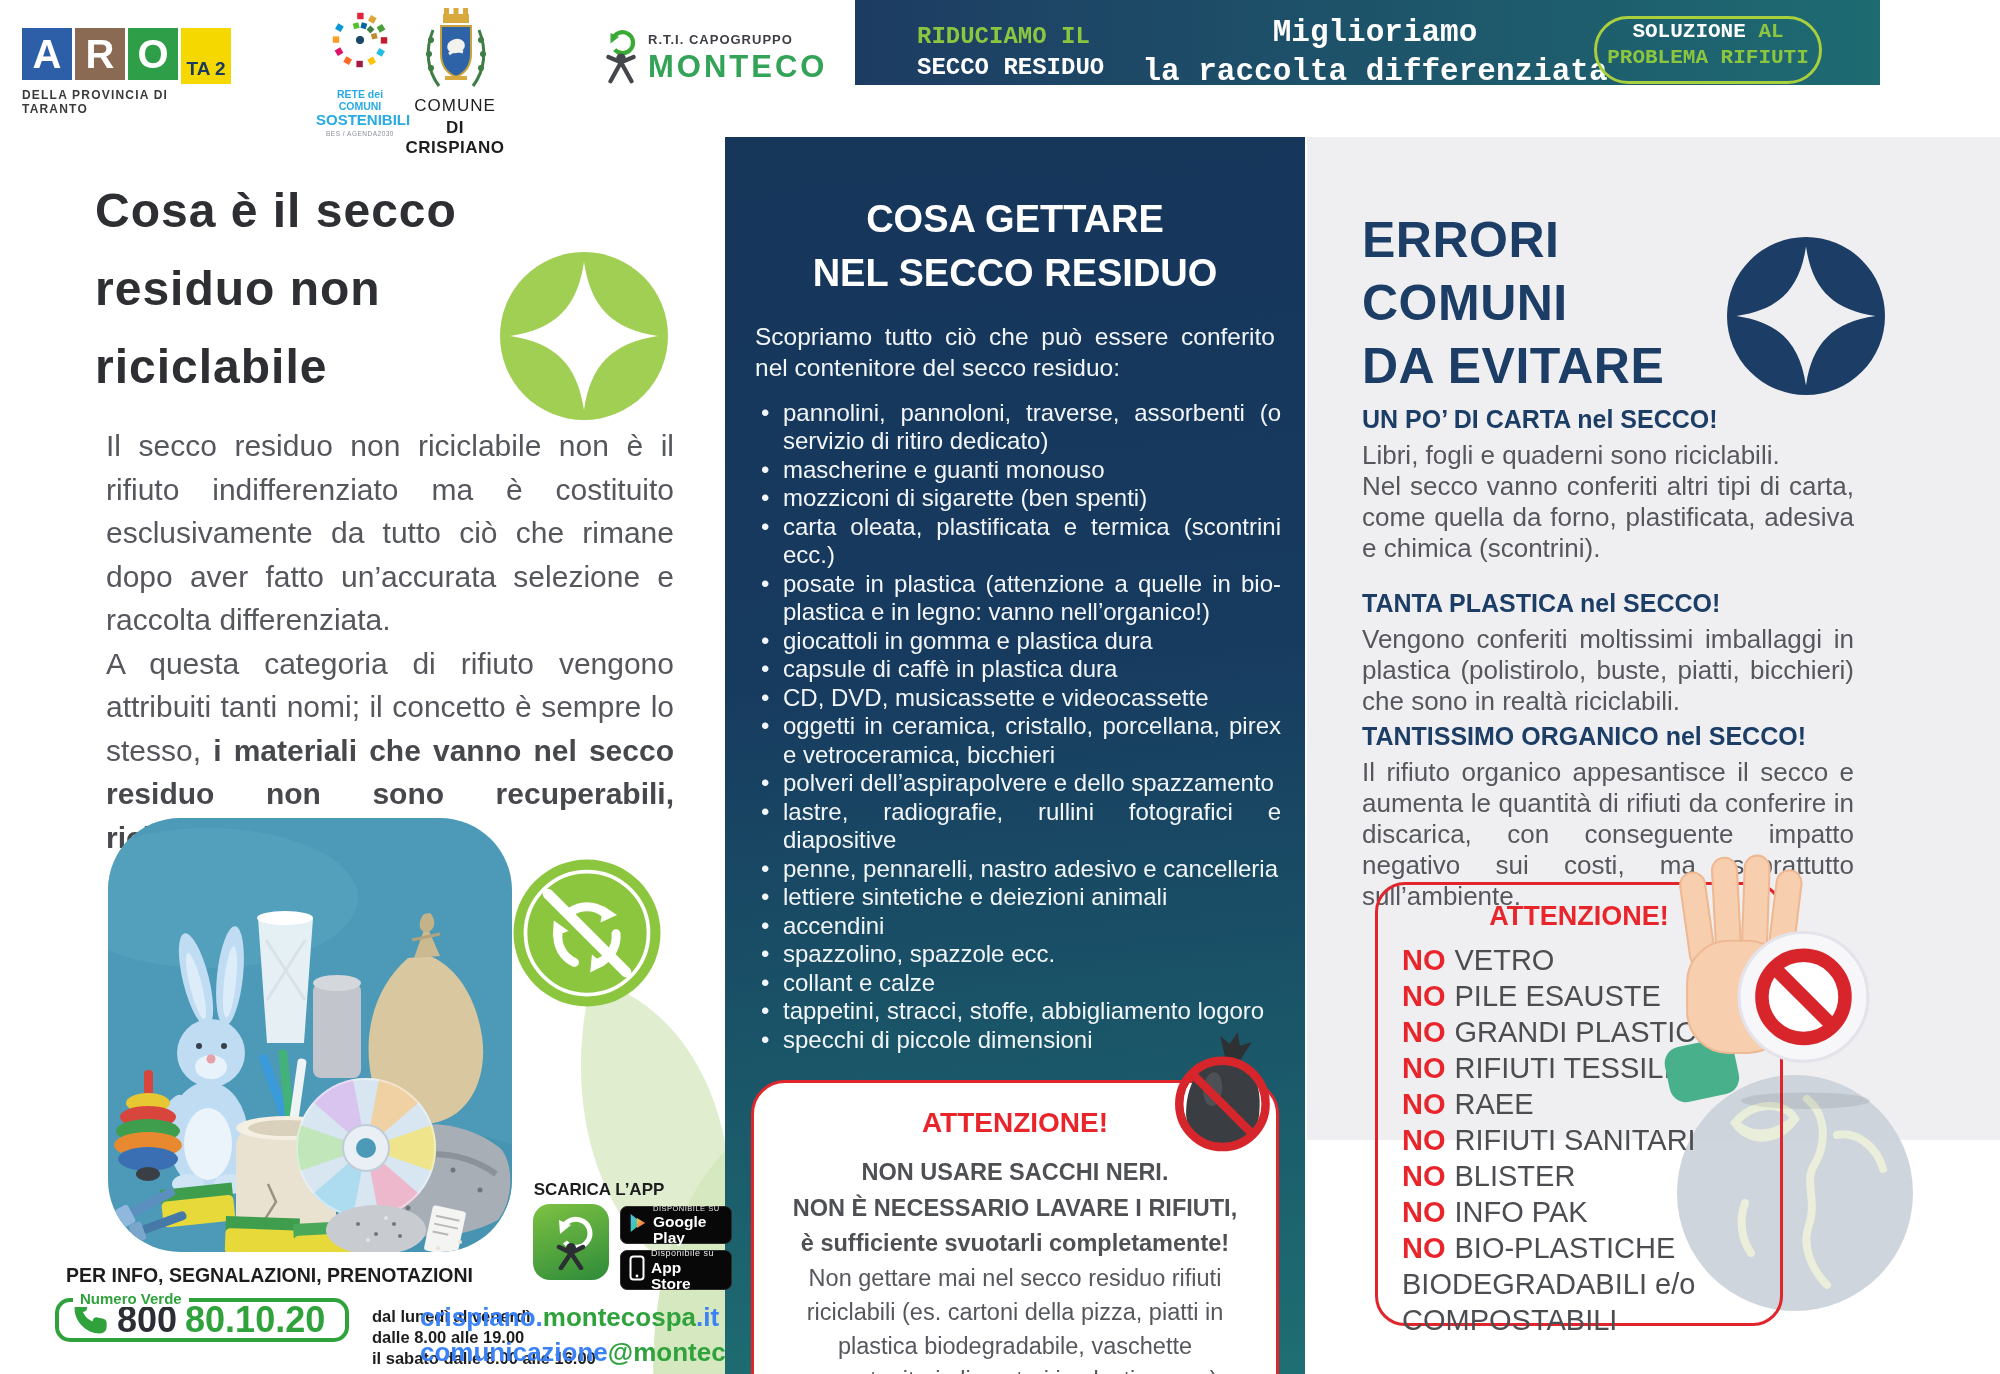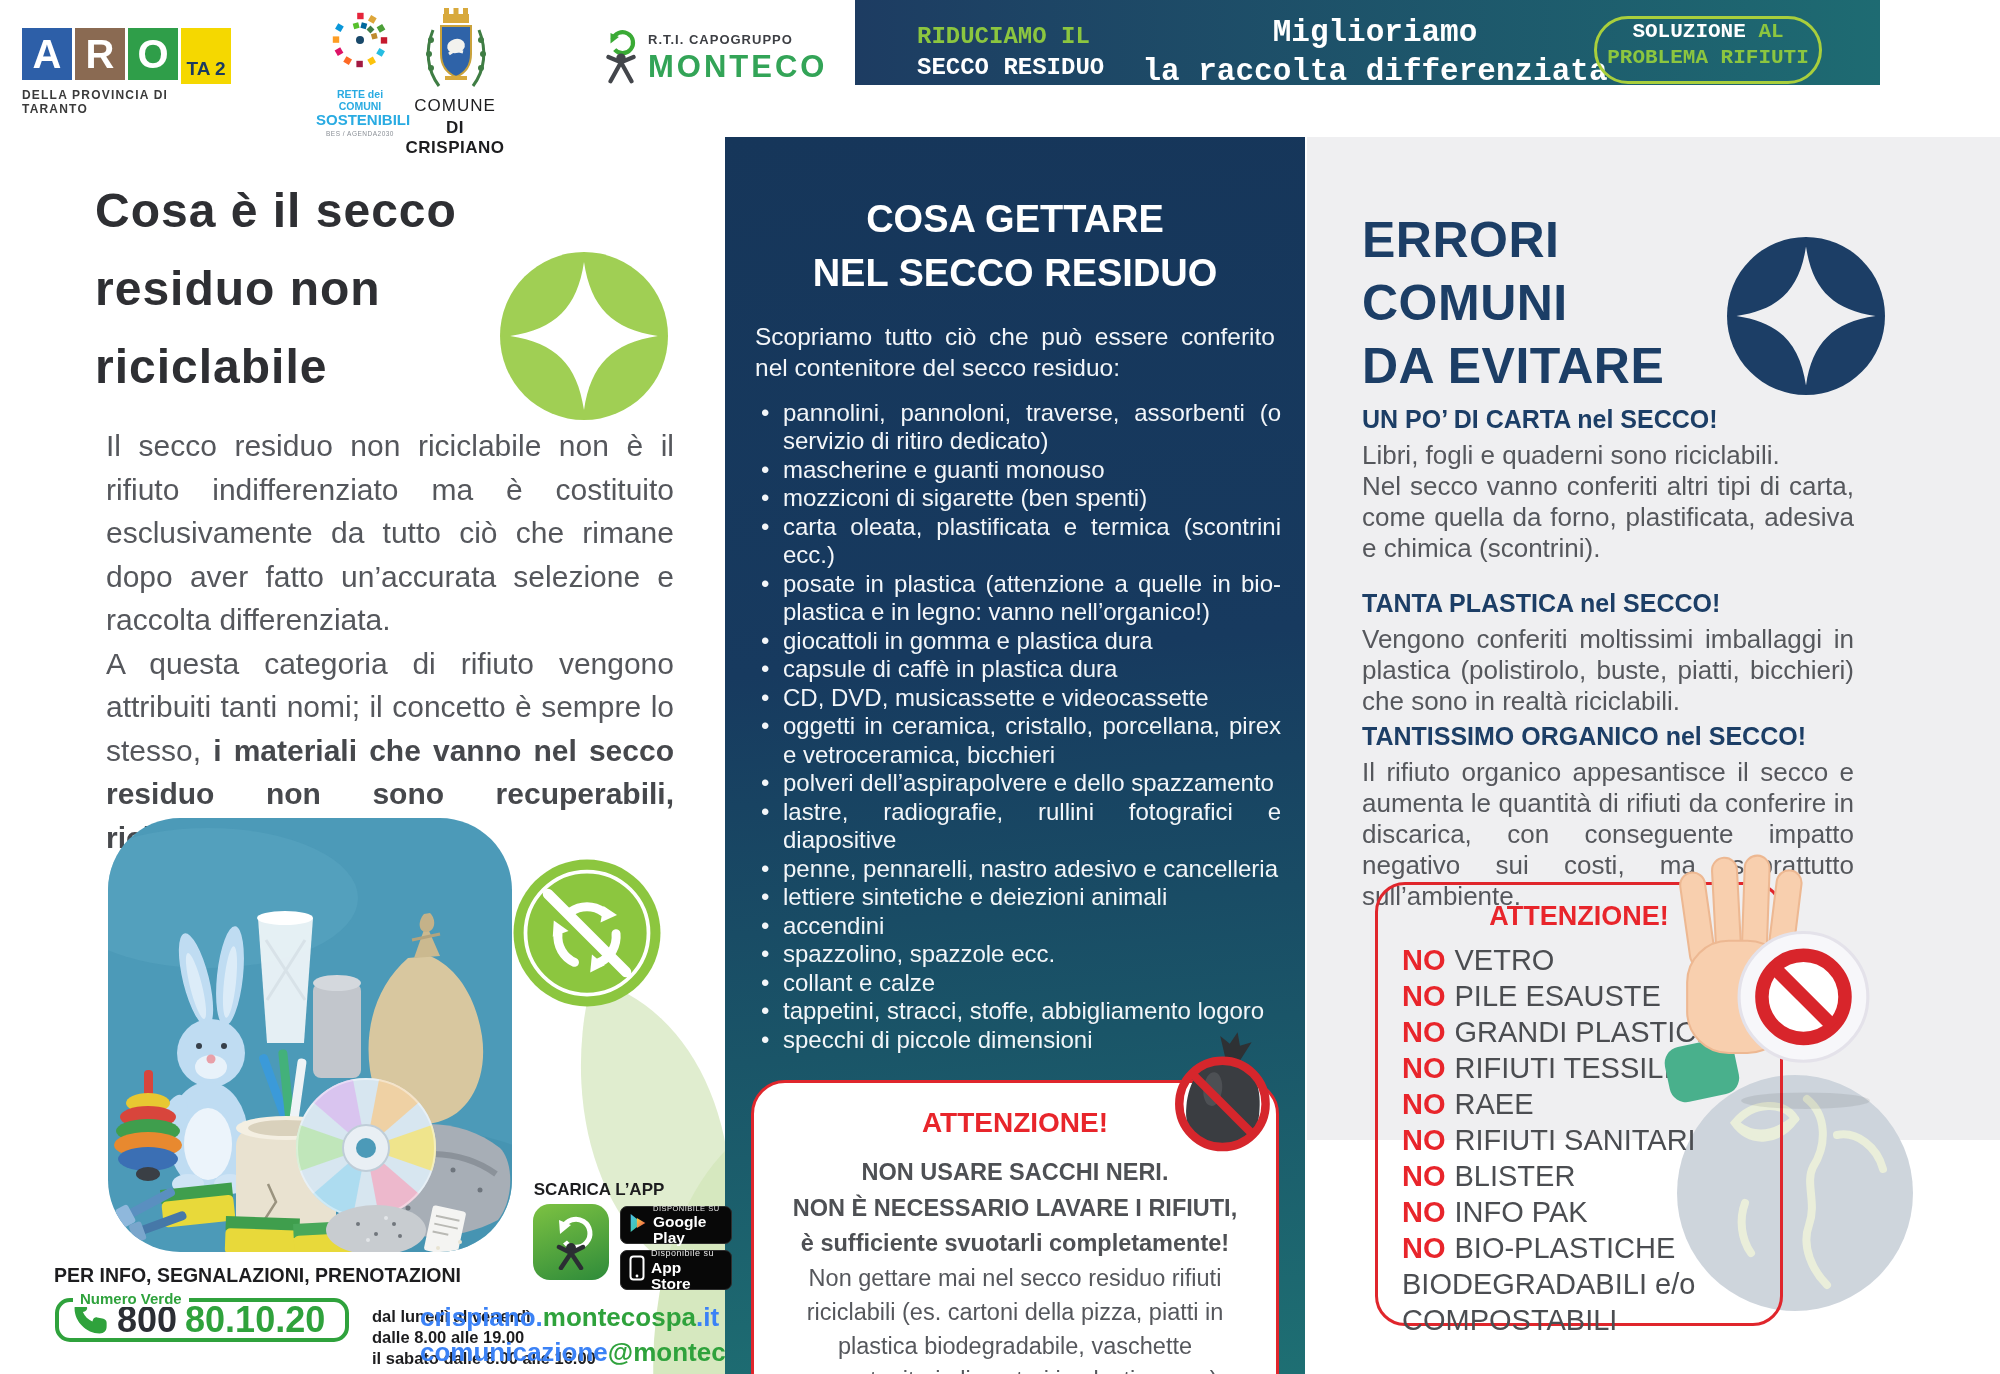--- a/index.html
+++ b/index.html
@@ -57,21 +57,21 @@
   .scarica{left:504px;top:1180px;width:190px;text-align:center;font-size:17px;font-weight:800;
            color:#1d1d1f;z-index:2;}
   .appicon{left:533px;top:1204px;width:76px;height:76px;border-radius:17px;z-index:2;
            background:linear-gradient(160deg,#7dc242,#2e8b3a);display:flex;align-items:center;justify-content:center;}
   .store-badge{left:620px;width:112px;height:38px;background:#080808;border-radius:7px;z-index:2;
                display:flex;align-items:center;gap:6px;padding:0 8px;box-sizing:border-box;border:1px solid #2e2e2e;}
   .gp{top:1206px;} .as{top:1250px;height:40px;}
   .badge-col{display:flex;flex-direction:column;line-height:1;}
   .badge-top{font-size:7.5px;color:#e8e8e8;letter-spacing:.5px;}
   .badge-name{font-size:15.5px;font-weight:700;color:#fff;margin-top:2px;}
-  .perinfo{left:54px;top:1264px;font-size:19.5px;font-weight:800;color:#1d1d1f;}
+  .perinfo{left:66px;top:1264px;font-size:19.5px;font-weight:800;color:#1d1d1f;}
   .pill-phone{left:55px;top:1298px;width:294px;height:44px;border:4px solid #2fa23c;border-radius:15px;
               display:flex;align-items:center;gap:8px;padding:0 12px;box-sizing:border-box;}
   .nv-label{position:absolute;top:-12px;left:14px;background:#fff;padding:0 7px;font-size:15px;
             font-weight:800;color:#2fa23c;}
   .ph-800{font-size:36px;font-weight:800;color:#2b2e34;}
   .ph-rest{font-size:36px;font-weight:800;color:#2fa23c;}
   .hours{left:372px;top:1306px;font-size:16.5px;font-weight:600;color:#1d1d1f;line-height:21px;}
   .webs{left:420px;top:1300px;width:292px;text-align:right;font-size:26px;font-weight:800;line-height:35px;}
   .webs .blk{color:#3b82f6;} .webs .grn{color:#2fa23c;}
 

